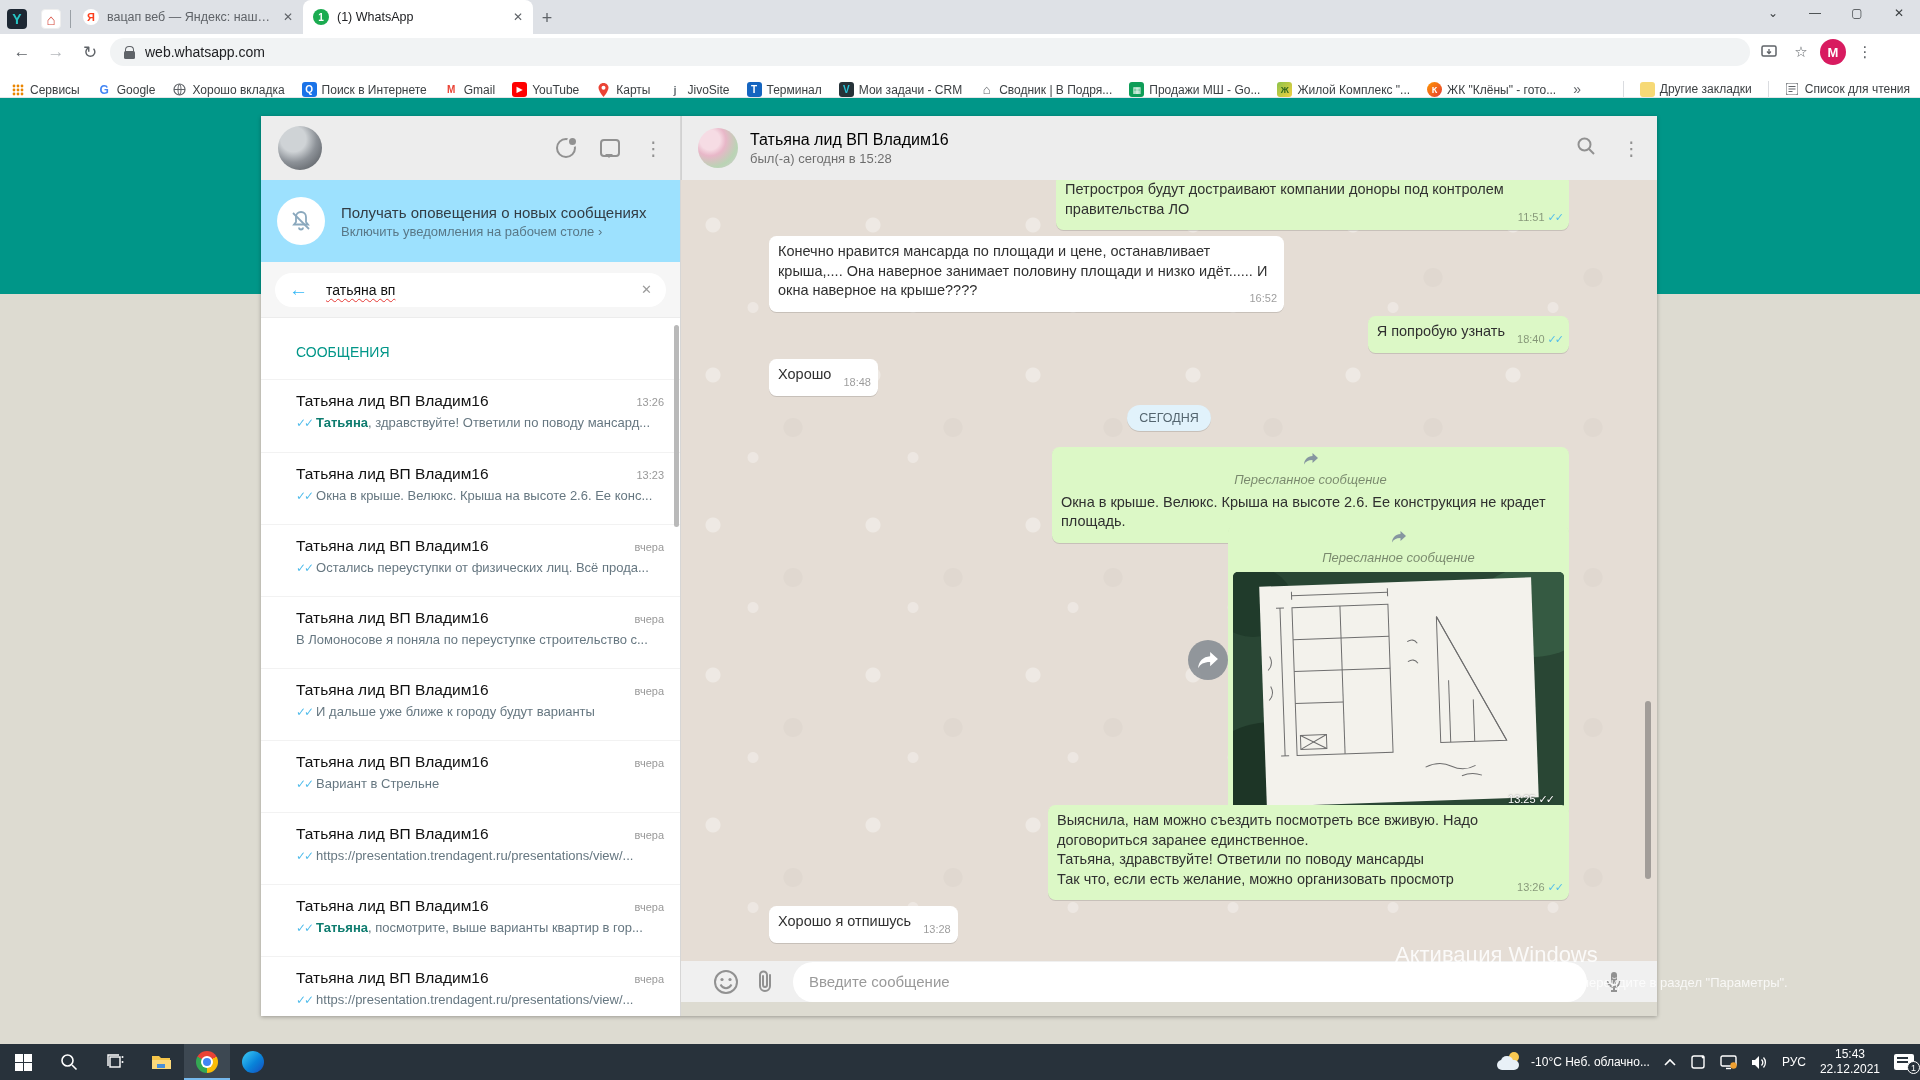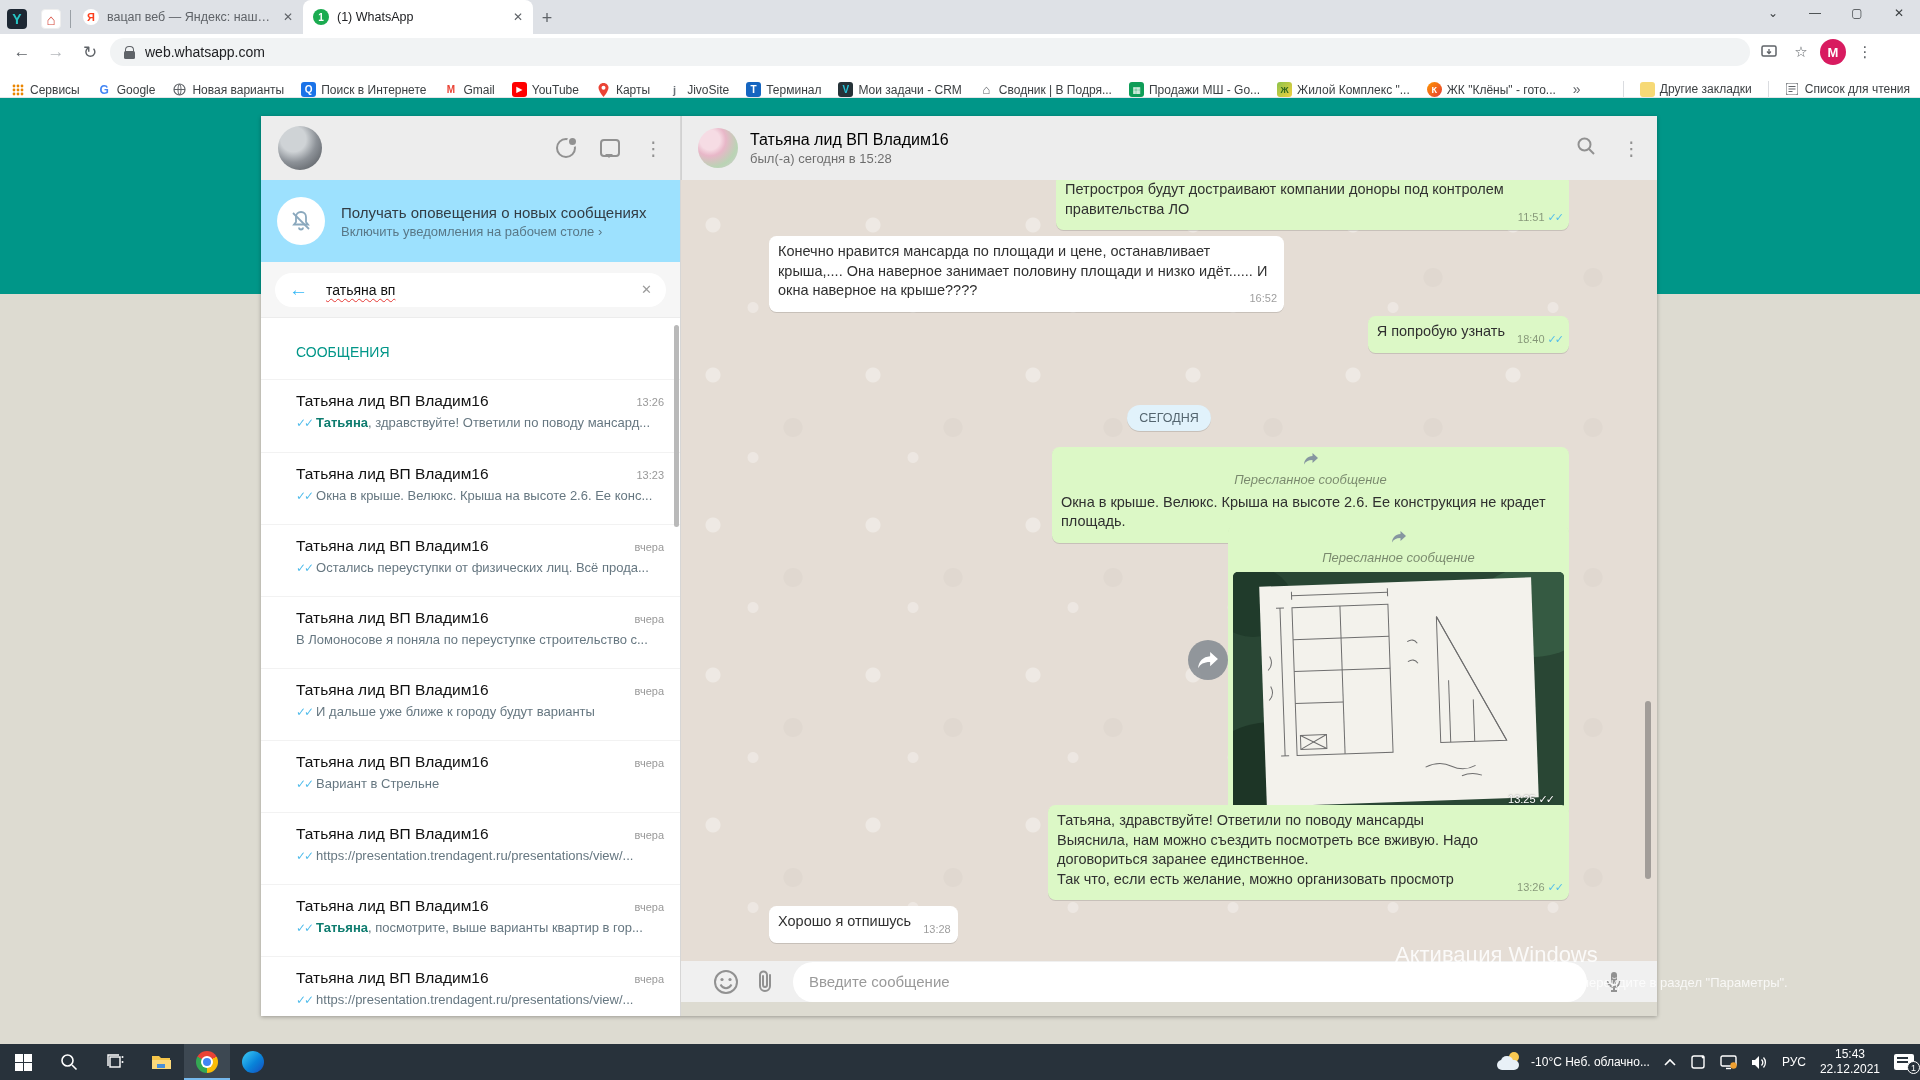--- a/index.html
+++ b/index.html
@@ -222,21 +222,21 @@
         <span class="bi" style="background:#fff;color:#4285f4;font-size:12px;">G</span>
         <span>Google</span>
       </span>
     <span class="bm">
         <span class="bi" style="background:#fff;">
           <svg width="13" height="13" viewBox="0 0 13 13">
             <circle cx="6.5" cy="6.5" r="5.5" fill="none" stroke="#5f6368" stroke-width="1.2"></circle>
             <path d="M1 6.5h11M6.5 1c-2 1.8-2 9.2 0 11M6.5 1c2 1.8 2 9.2 0 11" stroke="#5f6368" stroke-width="1" fill="none"></path>
           </svg>
         </span>
-        <span>Новая варианты</span>
+        <span>Хорошо вкладка</span>
       </span>
     <span class="bm">
         <span class="bi" style="background:#1a73e8;">Q</span>
         <span>Поиск в Интернете</span>
       </span>
     <span class="bm">
         <span class="bi" style="background:#fff;color:#ea4335;">M</span>
         <span>Gmail</span>
       </span>
     <span class="bm">
@@ -441,20 +441,26 @@
           </div>
         </div>
 
         <div class="mrow out" style="top:136px;">
           <div class="bubble out">
             <span>Я попробую узнать</span>
             <span class="meta"><span>18:40</span><span class="ticks">✓✓</span></span>
           </div>
         </div>
 
+        <div class="mrow in" style="top:179px;">
+          <div class="bubble in">
+            <span>Хорошо</span>
+            <span class="meta"><span>18:48</span></span>
+          </div>
+        </div>
 
         <div class="mrow" style="top:225px;text-align:center;">
           <span class="datepill">СЕГОДНЯ</span>
         </div>
 
         <div class="mrow out" style="top:267px;">
           <div class="bubble out" style="width:517px;">
             <div class="fwd">
               <svg width="14" height="12" viewBox="0 0 14 12">
                   <path d="M8.5 0l5.5 5-5.5 5V7C4 7 1.5 8.5 0 11.5 0.4 6.5 3.5 3.4 8.5 3z" fill="#8696a0"></path>
@@ -514,22 +520,22 @@
         </div>
 
         <div class="sharecircle">
           <svg width="20" height="17" viewBox="0 0 14 12">
               <path d="M8.5 0l5.5 5-5.5 5V7C4 7 1.5 8.5 0 11.5 0.4 6.5 3.5 3.4 8.5 3z" fill="#fff"></path>
             </svg>
         </div>
 
         <div class="mrow out" style="top:625px;">
           <div class="bubble out" style="width:521px;">
+            <div>Выяснила, нам можно съездить посмотреть все вживую. Надо договориться заранее единственное.</div>
             <div>Татьяна, здравствуйте! Ответили по поводу мансарды</div>
-            <div>Выяснила, нам можно съездить посмотреть все вживую. Надо договориться заранее единственное.</div>
             <div style="display:inline;">Так что, если есть желание, можно организовать просмотр</div>
             <span class="meta"><span>13:26</span><span class="ticks">✓✓</span></span>
           </div>
         </div>
 
         <div class="mrow in" style="top:726px;">
           <div class="bubble in">
             <span>Хорошо я отпишусь</span>
             <span class="meta"><span>13:28</span></span>
           </div>

